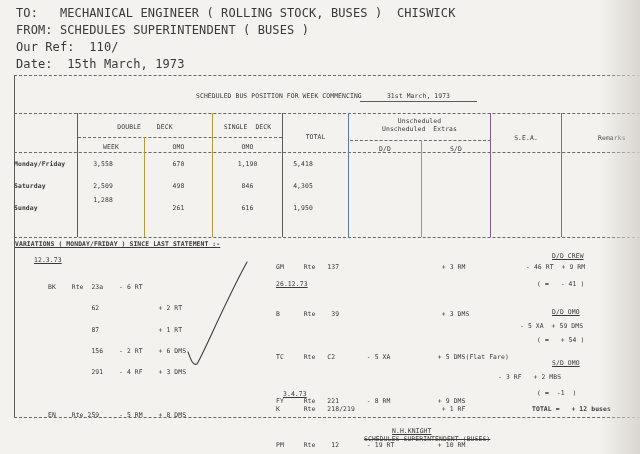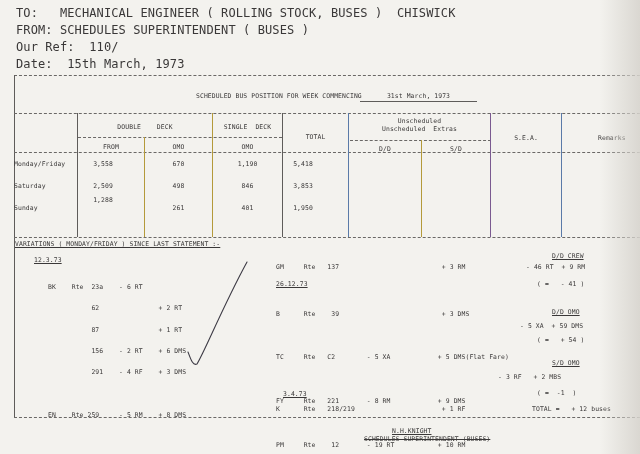--- a/index.html
+++ b/index.html
@@ -15,21 +15,21 @@
     background:linear-gradient(to right, rgba(243,242,238,0), rgba(215,212,206,0.9)); }
   .abs { position:absolute; white-space:pre; }
   .hdr { left:16px; font-size:12px;text-align:center; }
   .line-h { position:absolute; height:0; border-top:1px dashed #6a6866; }
   .line-v { position:absolute; width:0; border-left:1px solid #5e5c5a; }
   .v-blue { border-left-color:#5a7aa8; }
   .v-gold { border-left-color:#b49a3a; }
   .v-purple { border-left-color:#7a5a90; }
   .c { text-align:center; }
   .u { text-decoration:underline; }
-  .bold { font-weight:normal; }
+  .bold { font-weight:bold; }
   .tick { position:absolute; left:183px; top:256px; width:80px; height:114px; }
 </style>
 </head>
 <body>
 
 <div class="abs hdr" style="top:6px">TO:   MECHANICAL ENGINEER ( ROLLING STOCK, BUSES )  CHISWICK</div>
 <div class="abs hdr" style="top:23px">FROM: SCHEDULES SUPERINTENDENT ( BUSES )</div>
 <div class="abs hdr" style="top:40px">Our Ref:  110/</div>
 <div class="abs hdr" style="top:57px">Date:  15th March, 1973</div>
 
@@ -50,21 +50,21 @@
 <div class="line-v v-gold" style="left:144px; top:137px; height:100px"></div>
 <div class="line-v v-gold" style="left:212px; top:113px; height:124px"></div>
 <div class="line-v" style="left:282px; top:113px; height:124px"></div>
 <div class="line-v v-blue" style="left:348px; top:113px; height:124px"></div>
 <div class="line-v v-gold" style="left:421px; top:140px; height:97px"></div>
 <div class="line-v v-purple" style="left:490px; top:113px; height:124px"></div>
 <div class="line-v v-blue" style="left:561px; top:113px; height:124px"></div>
 
 <div class="abs c" style="left:78px; top:123px; width:134px">DOUBLE    DECK</div>
 <div class="abs c" style="left:213px; top:123px; width:69px">SINGLE  DECK</div>
-<div class="abs c" style="left:78px; top:143px; width:66px">FROM</div>
+<div class="abs c" style="left:78px; top:143px; width:66px">WEEK</div>
 <div class="abs c" style="left:145px; top:143px; width:67px">OMO</div>
 <div class="abs c" style="left:213px; top:143px; width:69px">OMO</div>
 <div class="abs c" style="left:283px; top:133px; width:65px">TOTAL</div>
 <div class="abs c" style="left:349px; top:117px; width:141px">Unscheduled</div>
 <div class="abs c" style="left:349px; top:125px; width:141px">Unscheduled  Extras</div>
 <div class="abs c" style="left:349px; top:145px; width:72px">D/D</div>
 <div class="abs c" style="left:422px; top:145px; width:68px">S/D</div>
 <div class="abs c" style="left:491px; top:134px; width:70px">S.E.A.</div>
 <div class="abs" style="left:598px; top:134px">Remarks</div>
 
@@ -73,27 +73,27 @@
   <div class="abs c" style="left:78px; top:160px; width:50px">3,558</div>
   <div class="abs c" style="left:145px; top:160px; width:67px">670</div>
   <div class="abs c" style="left:213px; top:160px; width:69px">1,190</div>
   <div class="abs c" style="left:283px; top:160px; width:40px">5,418</div>
 </div>
 <div>
   <div class="abs bold" style="left:14px; top:182px">Saturday</div>
   <div class="abs c" style="left:78px; top:182px; width:50px">2,509</div>
   <div class="abs c" style="left:145px; top:182px; width:67px">498</div>
   <div class="abs c" style="left:213px; top:182px; width:69px">846</div>
-  <div class="abs c" style="left:283px; top:182px; width:40px">3,853</div>
+  <div class="abs c" style="left:283px; top:182px; width:40px">4,305</div>
 </div>
 <div>
   <div class="abs bold" style="left:14px; top:204px">Sunday</div>
   <div class="abs c" style="left:78px; top:196px; width:50px">1,288</div>
   <div class="abs c" style="left:145px; top:204px; width:67px">261</div>
-  <div class="abs c" style="left:213px; top:204px; width:69px">401</div>
+  <div class="abs c" style="left:213px; top:204px; width:69px">616</div>
   <div class="abs c" style="left:283px; top:204px; width:40px">1,950</div>
 </div>
 
 <div class="abs u bold" style="left:15px; top:240px">VARIATIONS ( MONDAY/FRIDAY ) SINCE LAST STATEMENT :-</div>
 
 <div class="abs u" style="left:34px; top:256px">12.3.73</div>
 <div class="abs" style="left:48px; top:270px; line-height:7.1px">
   <div>BK    Rte  23a    - 6 RT</div>
   <div>           62               + 2 RT</div>
   <div>           87               + 1 RT</div>

